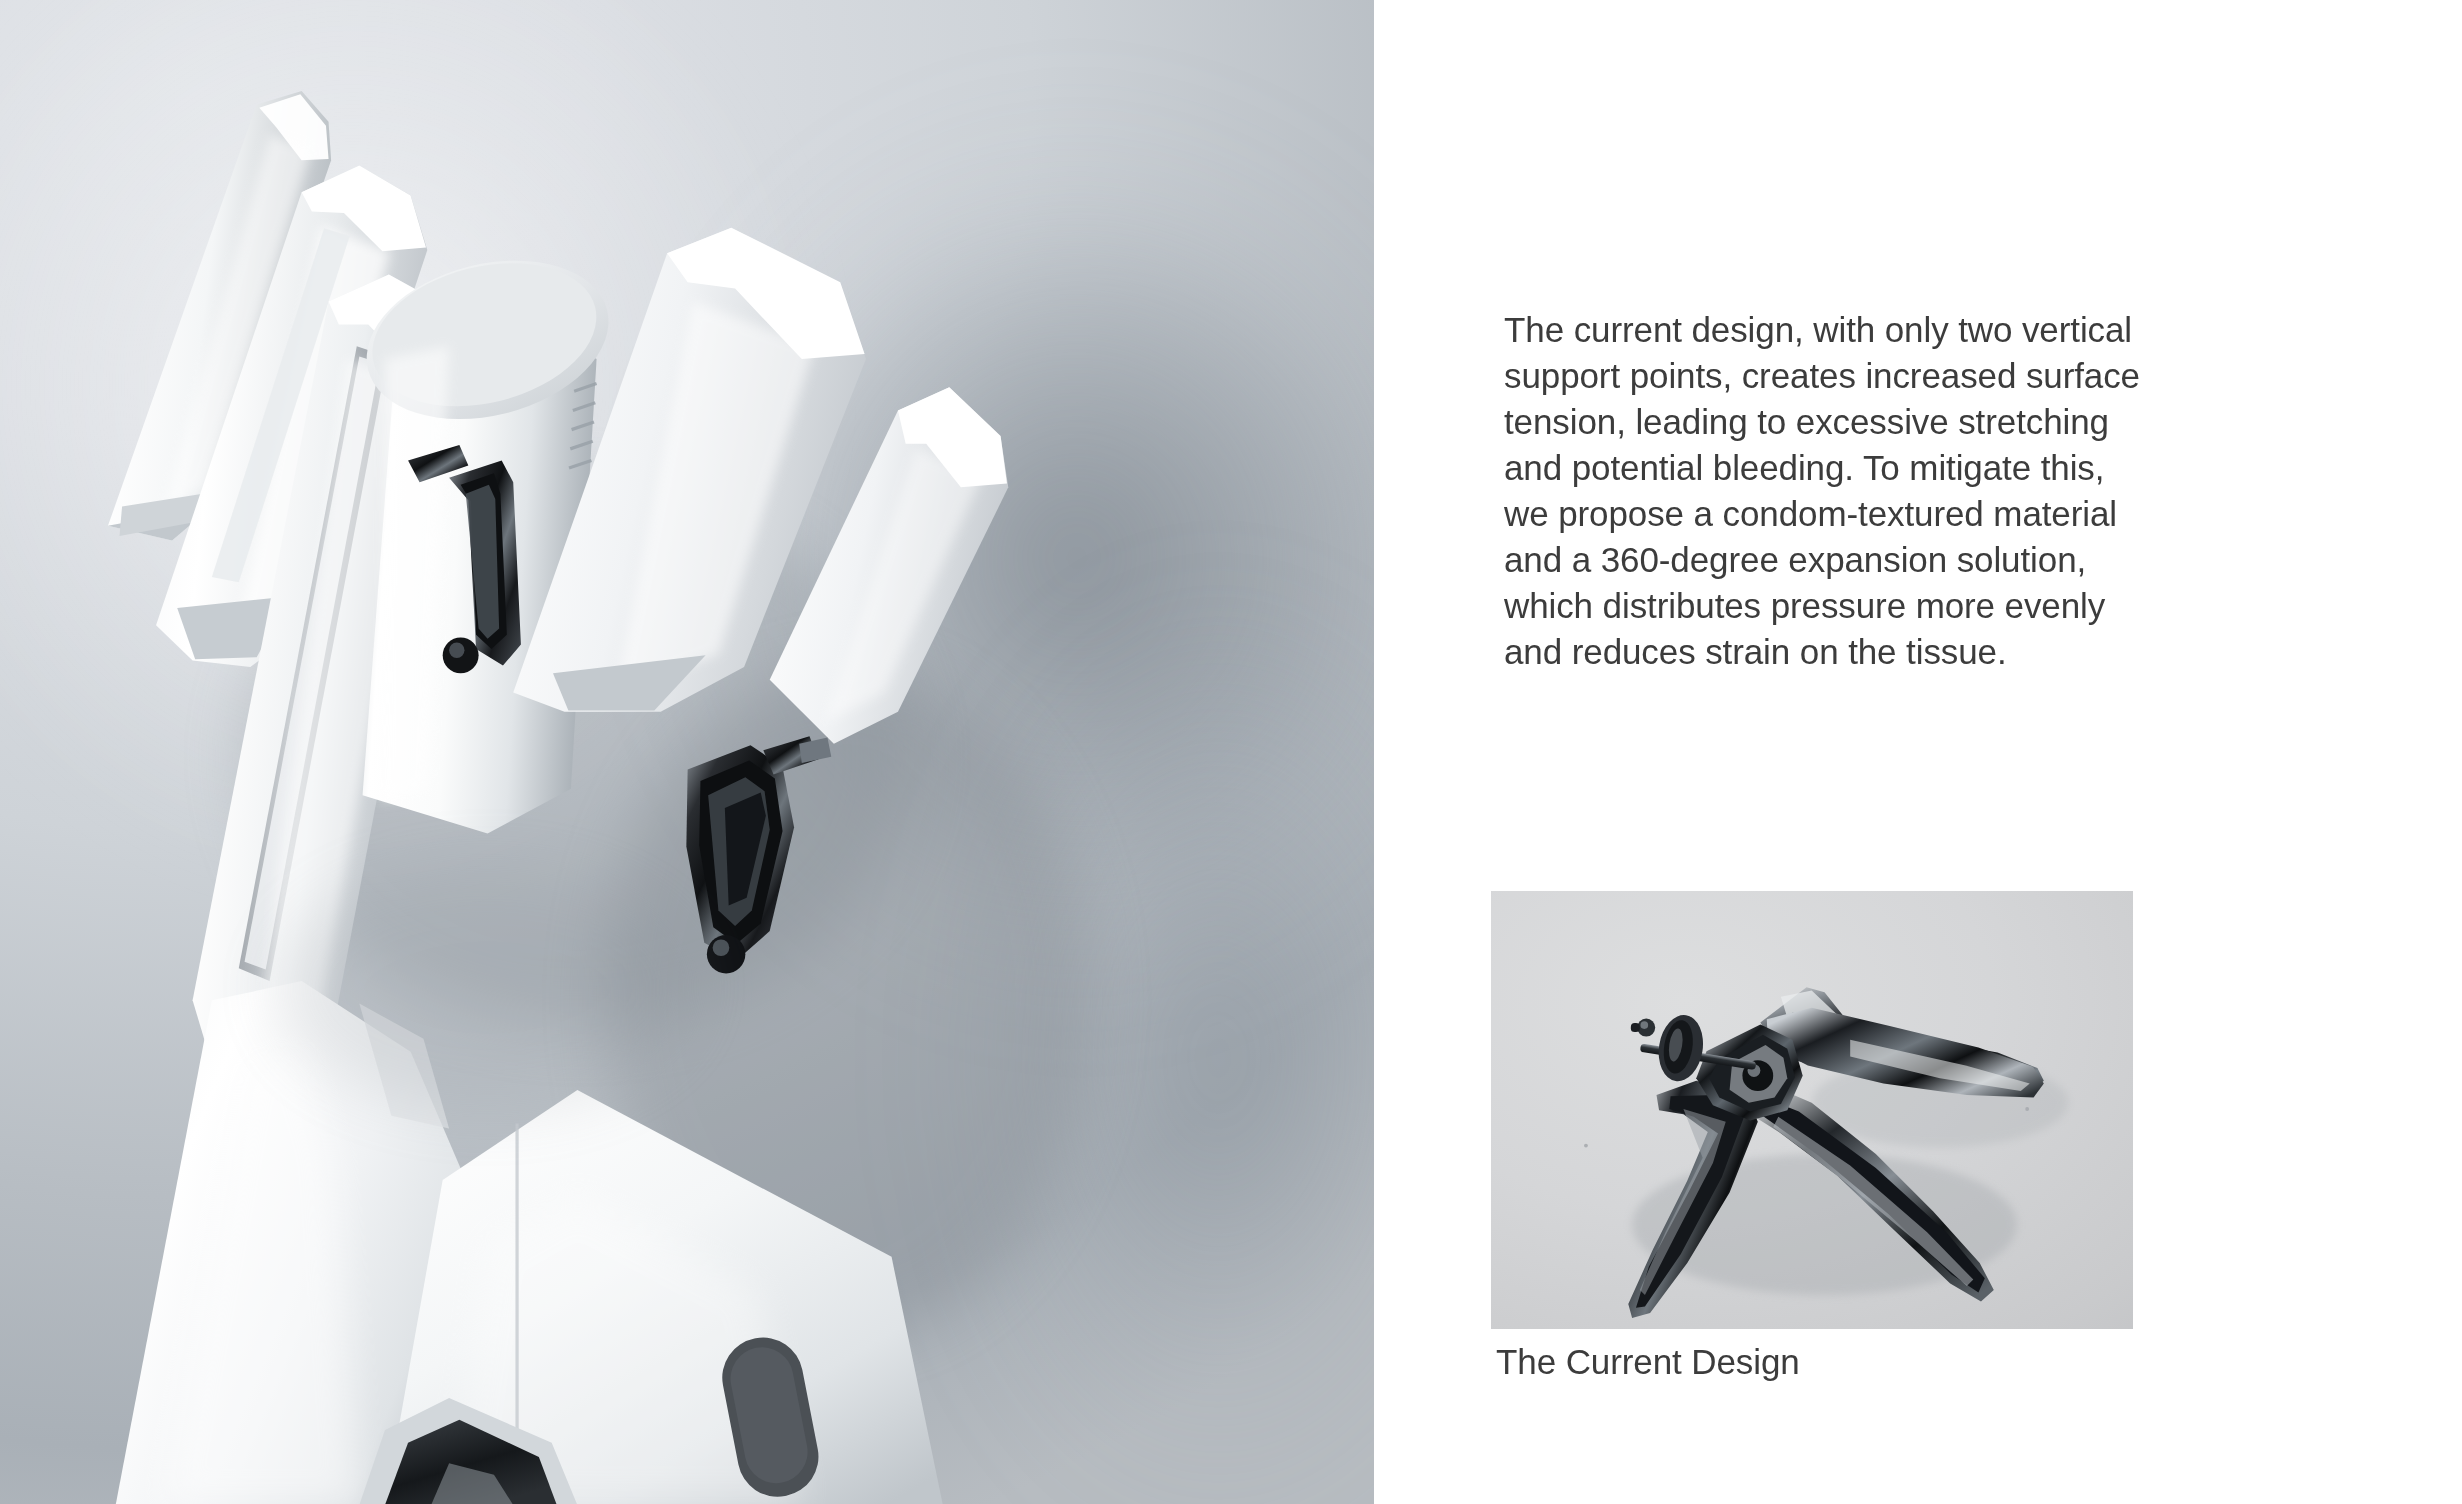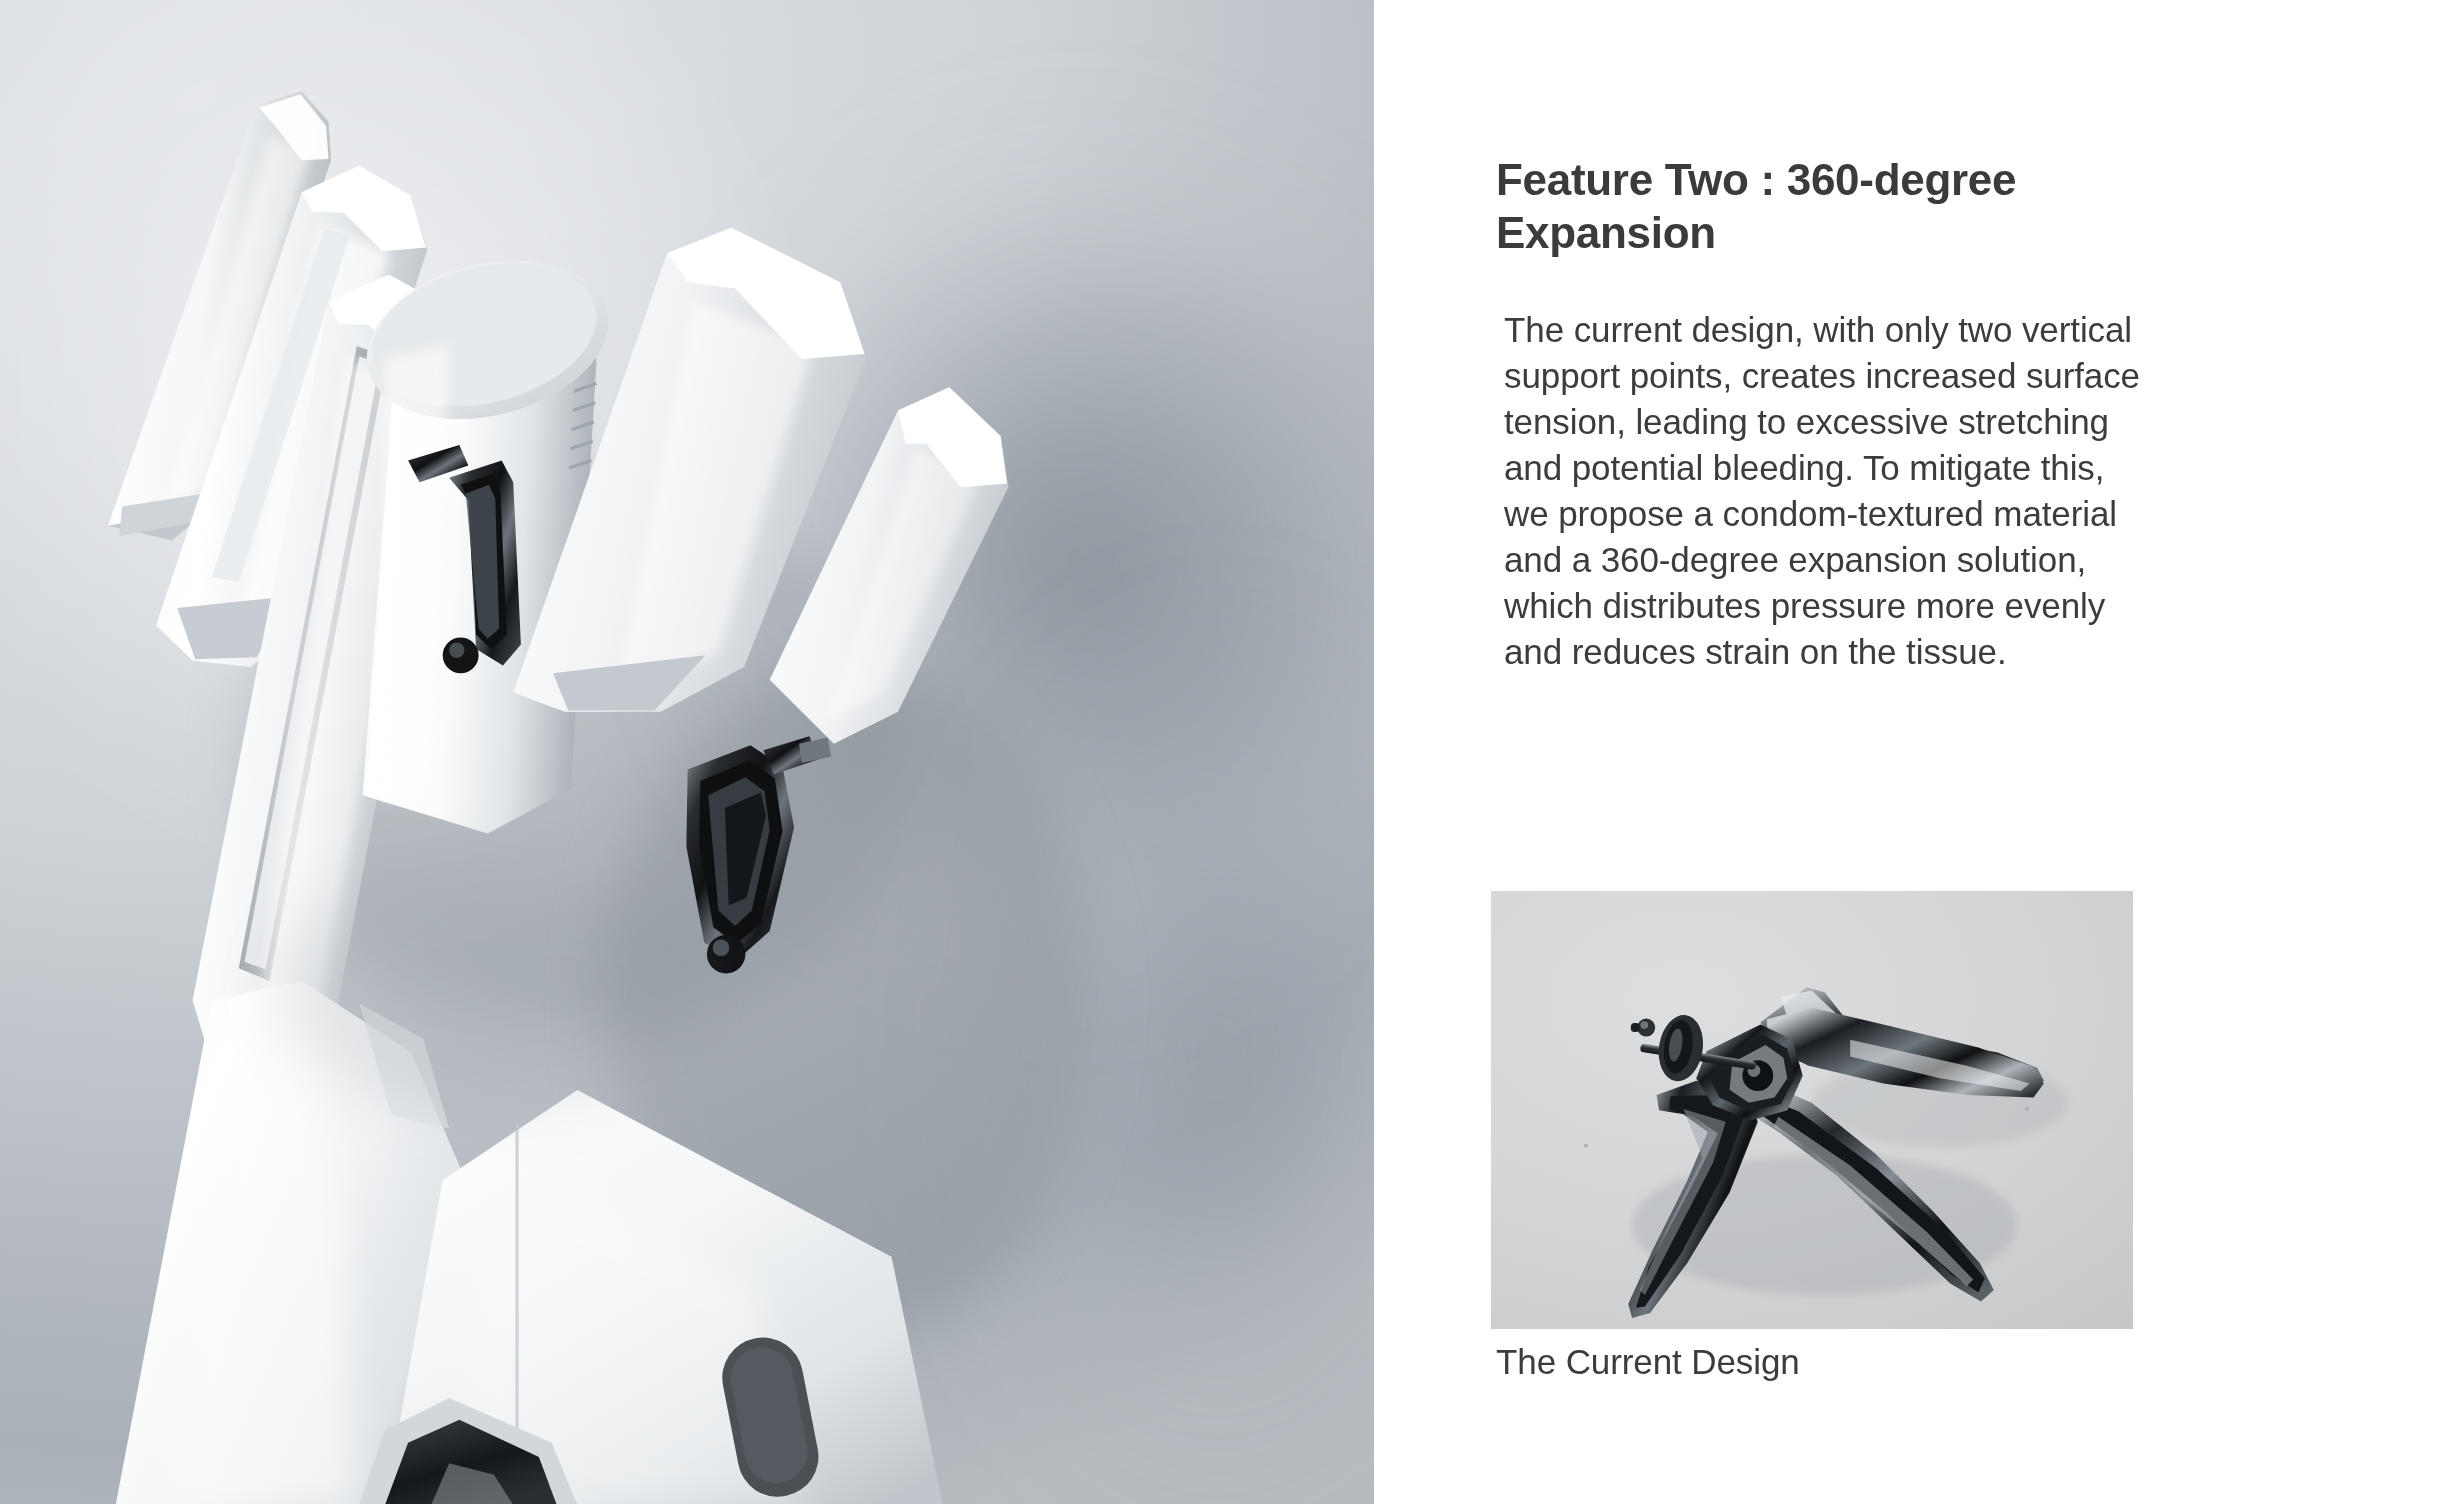--- a/index.html
+++ b/index.html
@@ -329,21 +329,20 @@
         <path d="M600 2347 L636 2250 L716 2214 L840 2272 L868 2347 Z" fill="url(#gDark)"></path>
         <path d="M672 2347 L700 2282 L770 2300 L800 2347 Z" fill="#8e959b" opacity="0.55"></path>
       </g>
 
       <ellipse cx="760" cy="1540" rx="330" ry="190" fill="#8d949b" opacity="0.18" filter="url(#blurLg)"></ellipse>
     </svg>
   </div>
 
   <div class="content-panel">
 
-    <h1 class="title">Feature Two : 360-degree Expansion</h1>
 
     <p class="body-text">The current design, with only two vertical support points, creates increased surface tension, leading to excessive stretching and potential bleeding. To mitigate this, we propose a condom-textured material and a 360-degree expansion solution, which distributes pressure more evenly and reduces strain on the tissue.</p>
 
     <div class="photo-frame">
       <div class="photo-bg"></div>
       <svg class="speculum" viewBox="0 0 1001 683" aria-hidden="true">
         <defs>
           <linearGradient id="mSteelA" x1="0" y1="0" x2="1" y2="1">
             <stop offset="0%" stop-color="#f2f3f4"></stop>
             <stop offset="14%" stop-color="#8e949a"></stop>

